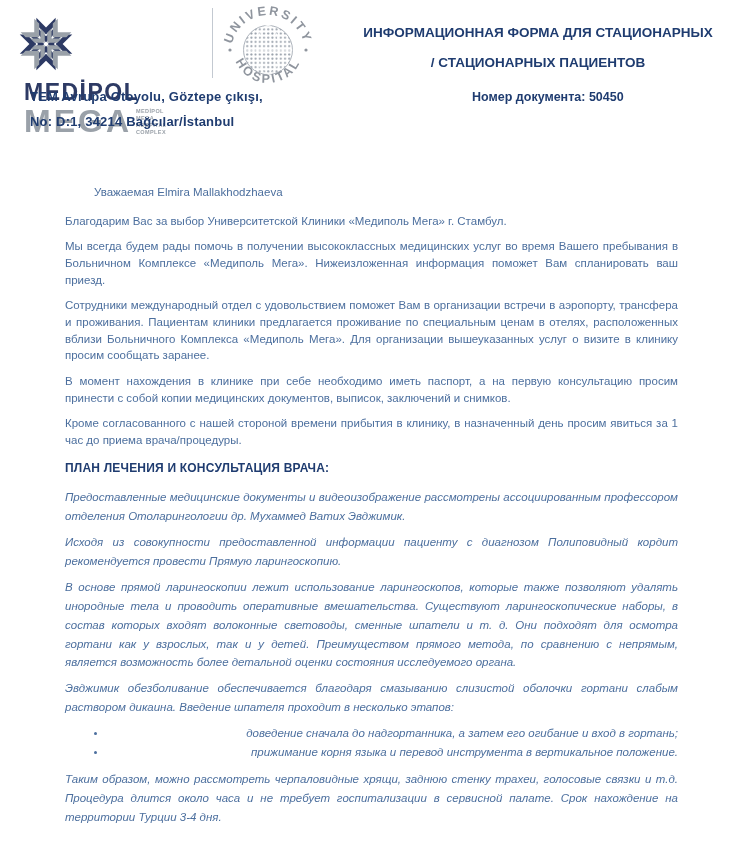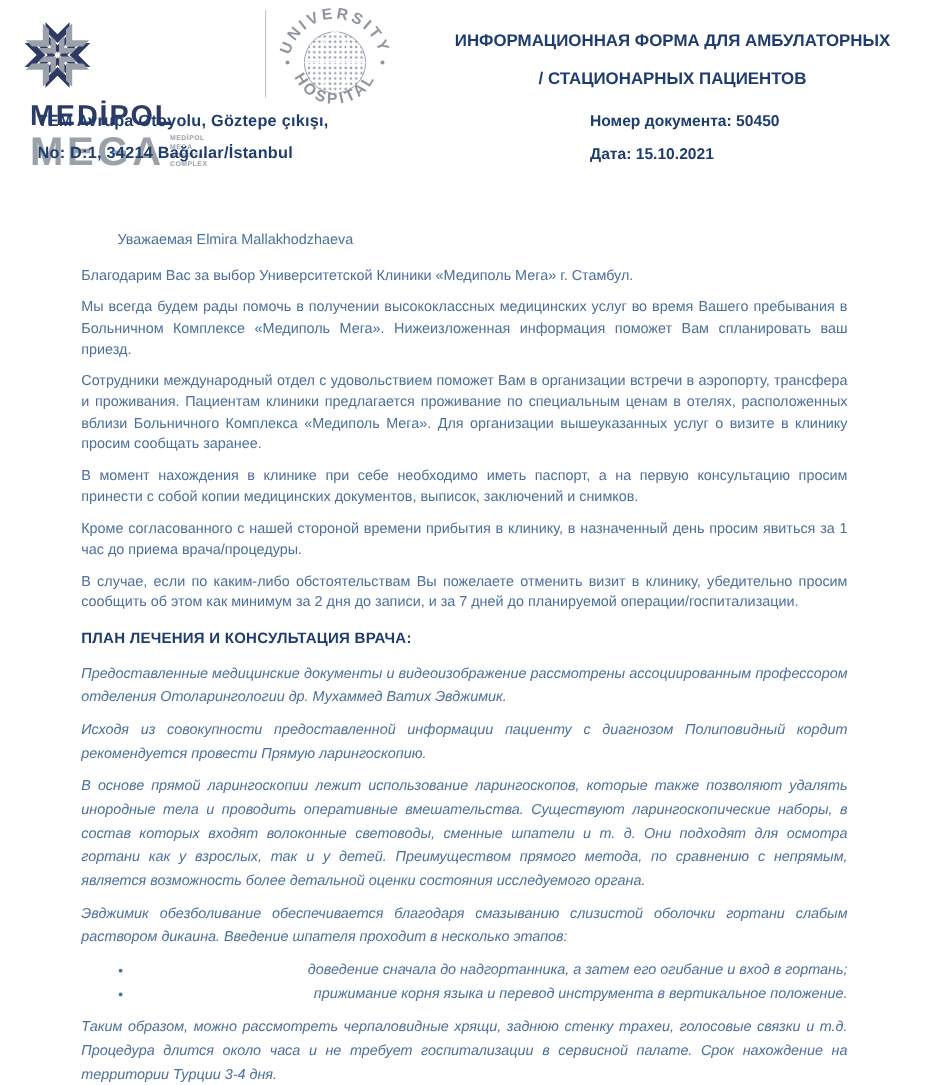--- a/index.html
+++ b/index.html
@@ -126,40 +126,38 @@
         <textPath href="#arcBot" startOffset="50%" text-anchor="middle">HOSPITAL</textPath>
       </text>
     </svg>
 
     <div class="address">
       <div>TEM Avrupa Otoyolu, Göztepe çıkışı,</div>
       <div>No: D:1, 34214 Bağcılar/İstanbul</div>
     </div>
 
     <div class="title-block">
-      <div>ИНФОРМАЦИОННАЯ ФОРМА ДЛЯ АМБУЛАТОРНЫХ</div>
+      <div>ИНФОРМАЦИОННАЯ ФОРМА ДЛЯ СТАЦИОНАРНЫХ</div>
       <div>/ СТАЦИОНАРНЫХ ПАЦИЕНТОВ</div>
     </div>
 
     <div class="doc-meta">
       <div>Номер документа: 50450</div>
-      <div>Дата: 15.10.2021</div>
     </div>
   </div>
 
   <div class="doc-body">
 
     <p class="greeting">Уважаемая Elmira Mallakhodzhaeva</p>
 
     <p>Благодарим Вас за выбор Университетской Клиники «Медиполь Мега» г. Стамбул.</p>
     <p>Мы всегда будем рады помочь в получении высококлассных медицинских услуг во время Вашего пребывания в Больничном Комплексе «Медиполь Мега». Нижеизложенная информация поможет Вам спланировать ваш приезд.</p>
     <p>Сотрудники международный отдел с удовольствием поможет Вам в организации встречи в аэропорту, трансфера и проживания. Пациентам клиники предлагается проживание по специальным ценам в отелях, расположенных вблизи Больничного Комплекса «Медиполь Мега». Для организации вышеуказанных услуг о визите в клинику просим сообщать заранее.</p>
     <p>В момент нахождения в клинике при себе необходимо иметь паспорт, а на первую консультацию просим принести с собой копии медицинских документов, выписок, заключений и снимков.</p>
     <p>Кроме согласованного с нашей стороной времени прибытия в клинику, в назначенный день просим явиться за 1 час до приема врача/процедуры.</p>
-    <p>В случае, если по каким-либо обстоятельствам Вы пожелаете отменить визит в клинику, убедительно просим сообщить об этом как минимум за 2 дня до записи, и за 7 дней до планируемой операции/госпитализации.</p>
 
     <div class="section-heading">ПЛАН ЛЕЧЕНИЯ И КОНСУЛЬТАЦИЯ ВРАЧА:</div>
 
     <p class="it">Предоставленные медицинские документы и видеоизображение рассмотрены ассоциированным профессором отделения Отоларингологии др. Мухаммед Ватих Эвджимик.</p>
     <p class="it">Исходя из совокупности предоставленной информации пациенту с диагнозом Полиповидный кордит рекомендуется провести Прямую ларингоскопию.</p>
     <p class="it">В основе прямой ларингоскопии лежит использование ларингоскопов, которые также позволяют удалять инородные тела и проводить оперативные вмешательства. Существуют ларингоскопические наборы, в состав которых входят волоконные световоды, сменные шпатели и т. д. Они подходят для осмотра гортани как у взрослых, так и у детей. Преимуществом прямого метода, по сравнению с непрямым, является возможность более детальной оценки состояния исследуемого органа.</p>
     <p class="it">Эвджимик обезболивание обеспечивается благодаря смазыванию слизистой оболочки гортани слабым раствором дикаина. Введение шпателя проходит в несколько этапов:</p>
 
     <ul>
       <li>доведение сначала до надгортанника, а затем его огибание и вход в гортань;</li>

